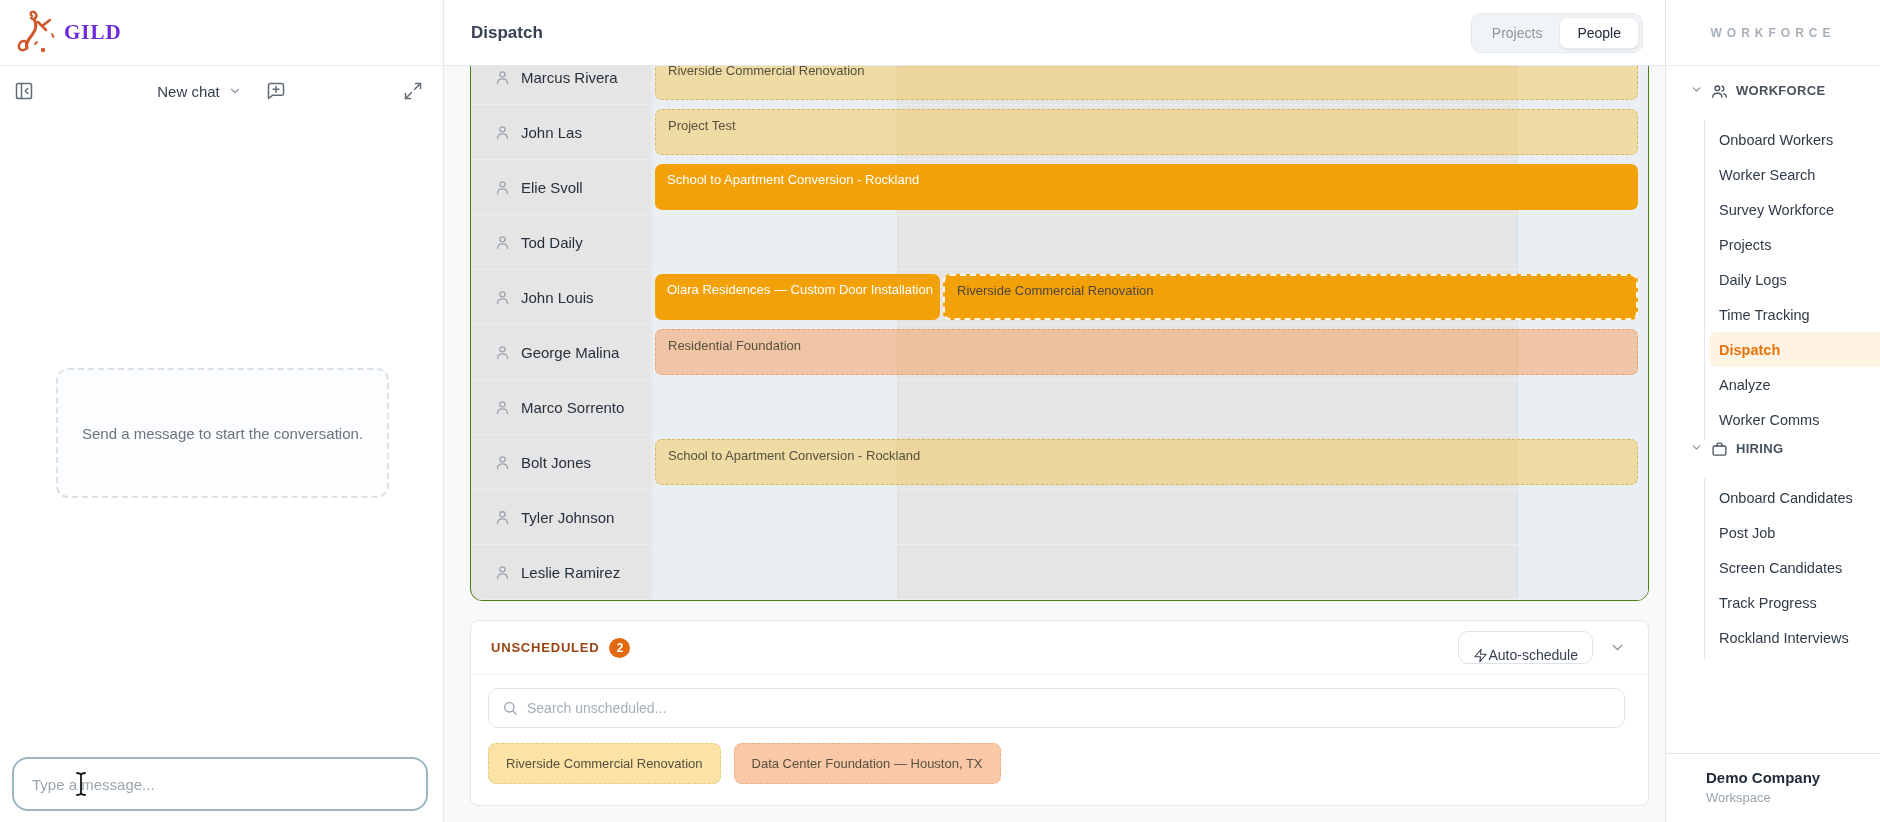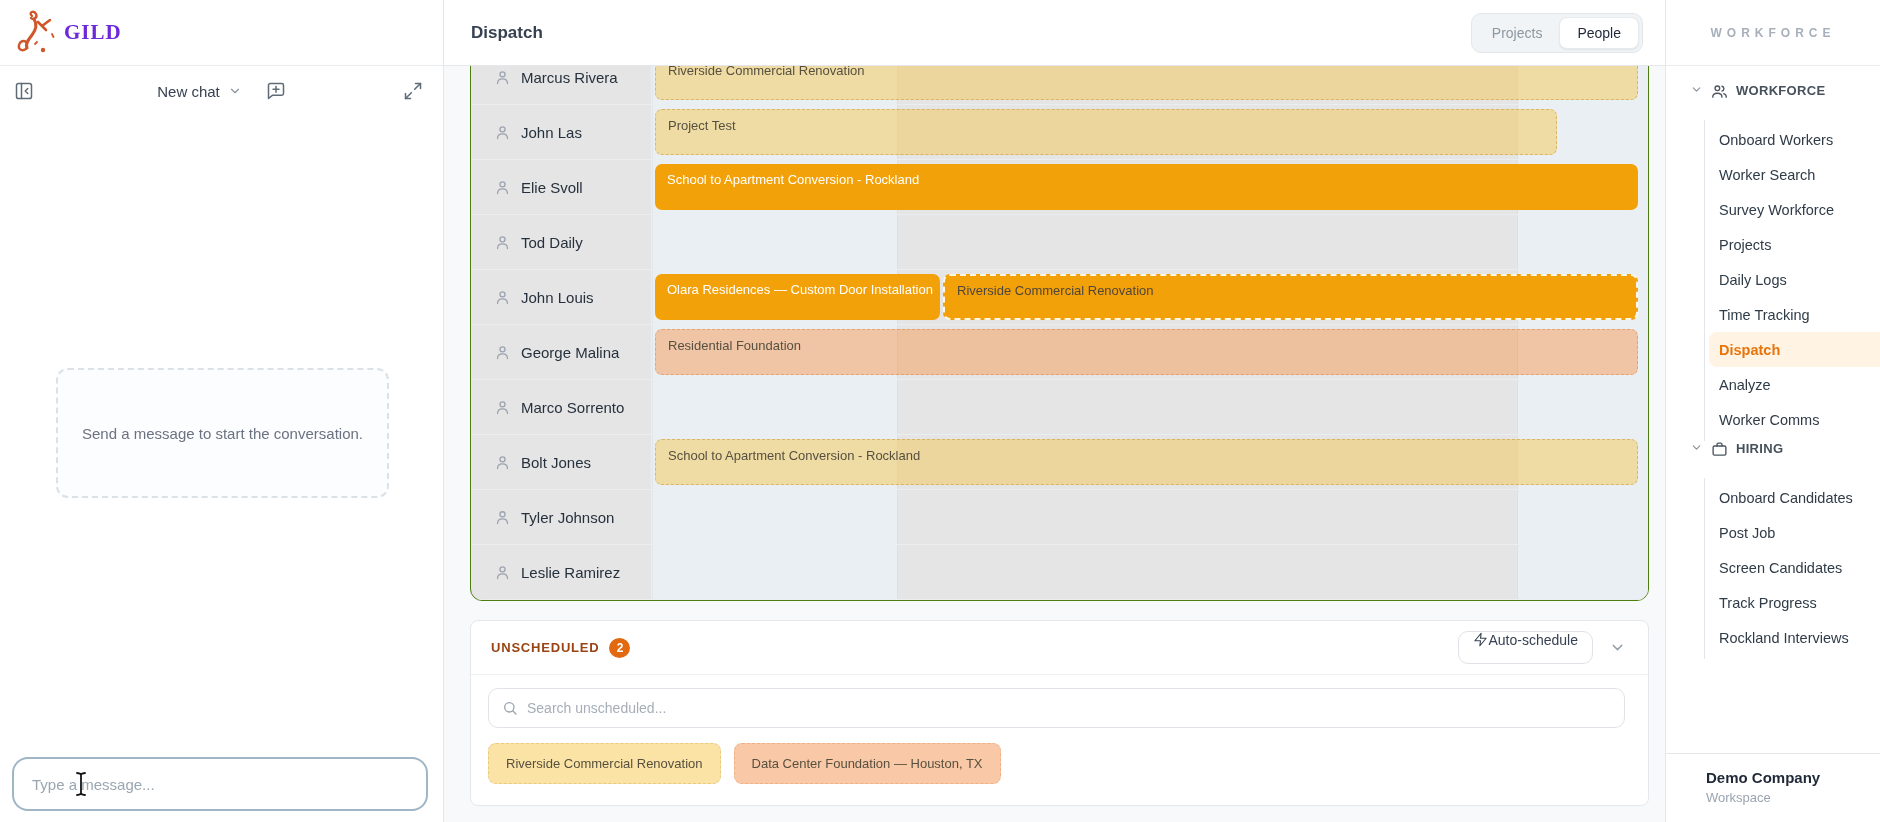--- a/index.html
+++ b/index.html
@@ -47,21 +47,21 @@
   .bar { position:absolute; top:4px; height:46px; border-radius:7px; font-size:13px; padding:8px 12px 0; white-space:nowrap; overflow:hidden; cursor:pointer; }
   .bar.light  { background:rgba(246,199,86,.5); border:1px dashed rgba(201,154,57,.55); color:#57503F; }
   .bar.salmon { background:rgba(246,146,72,.45); border:1px dashed rgba(226,141,85,.6); color:#57503F; }
   .bar.solid  { background:#F3A108; color:#fff; }
   .bar.solid-dashed { background:#F3A108; border:2px dashed rgba(255,255,255,.9); color:#4E463C; padding-top:7px; }
 
   .unsched-card { position:absolute; z-index:2; left:26px; top:620px; width:1179px; height:186px; background:#fff; border:1px solid #E5E7EB; border-radius:8px; }
   .unsched-header { height:54px; display:flex; align-items:center; padding:0 16px 0 20px; border-bottom:1px solid #EEF1F4; }
   .unsched-label { font-size:13px; font-weight:bold; letter-spacing:.8px; color:#9A4414; }
   .unsched-badge { margin-left:10px; width:21px; height:20px; border-radius:50%; background:#E2690F; color:#fff; font-size:12px; font-weight:bold; display:flex; align-items:center; justify-content:center; }
-  .auto-btn { margin-left:auto; height:33px; background:#fff; border:1px solid #DFE3E8; border-radius:10px; display:flex; align-items:flex-start; padding:0 14px; cursor:pointer; }
+  .auto-btn { margin-left:auto; height:33px; background:#fff; border:1px solid #DFE3E8; border-radius:10px; display:flex; align-items:flex-end; padding:0 14px; cursor:pointer; }
   .auto-btn-label { font-size:14px; color:#374151; }
   .zap-ic { width:15px; height:15px; color:#374151; }
   .unsched-chevron { margin-left:16px; margin-right:6px; width:17px; height:17px; color:#97A1AC; cursor:pointer; }
   .unsched-body { padding:13px 23px 0 17px; }
   .search-box { height:40px; border:1px solid #DFE3E8; border-radius:10px; background:#fff; display:flex; align-items:center; gap:9px; padding-left:13px; }
   .search-ic { width:16px; height:16px; color:#9AA4AF; flex:none; }
   .search-ph { font-size:14px; color:#A5AEB8; }
   .chips-row { margin-top:15px; display:flex; gap:13px; }
   .chip { height:41px; border-radius:8px; display:flex; align-items:center; padding:0 17px; font-size:13px; color:#57503F; cursor:pointer; }
   .chip.yellow { background:#FBE3A6; border:1px dashed rgba(201,154,57,.35); }
@@ -162,21 +162,21 @@
             </div>
             <div class="worker-row">
               <div class="worker-cell">
                 <svg class="worker-icon" viewBox="0 0 24 24" fill="none" stroke="currentColor" stroke-width="1.8" stroke-linecap="round">
                   <circle cx="12" cy="7.5" r="3.6"></circle>
                   <path d="M5 20.5 C5 16.5 8 14 12 14 C16 14 19 16.5 19 20.5"></path>
                 </svg>
                 <span class="worker-name">John Las</span>
               </div>
               <div class="timeline-cell">
-                <div class="bar light" style="left: 3px; width: 902px;">Project Test</div>
+                <div class="bar light" style="left: 3px; width: 983px;">Project Test</div>
               </div>
             </div>
             <div class="worker-row">
               <div class="worker-cell">
                 <svg class="worker-icon" viewBox="0 0 24 24" fill="none" stroke="currentColor" stroke-width="1.8" stroke-linecap="round">
                   <circle cx="12" cy="7.5" r="3.6"></circle>
                   <path d="M5 20.5 C5 16.5 8 14 12 14 C16 14 19 16.5 19 20.5"></path>
                 </svg>
                 <span class="worker-name">Elie Svoll</span>
               </div>

